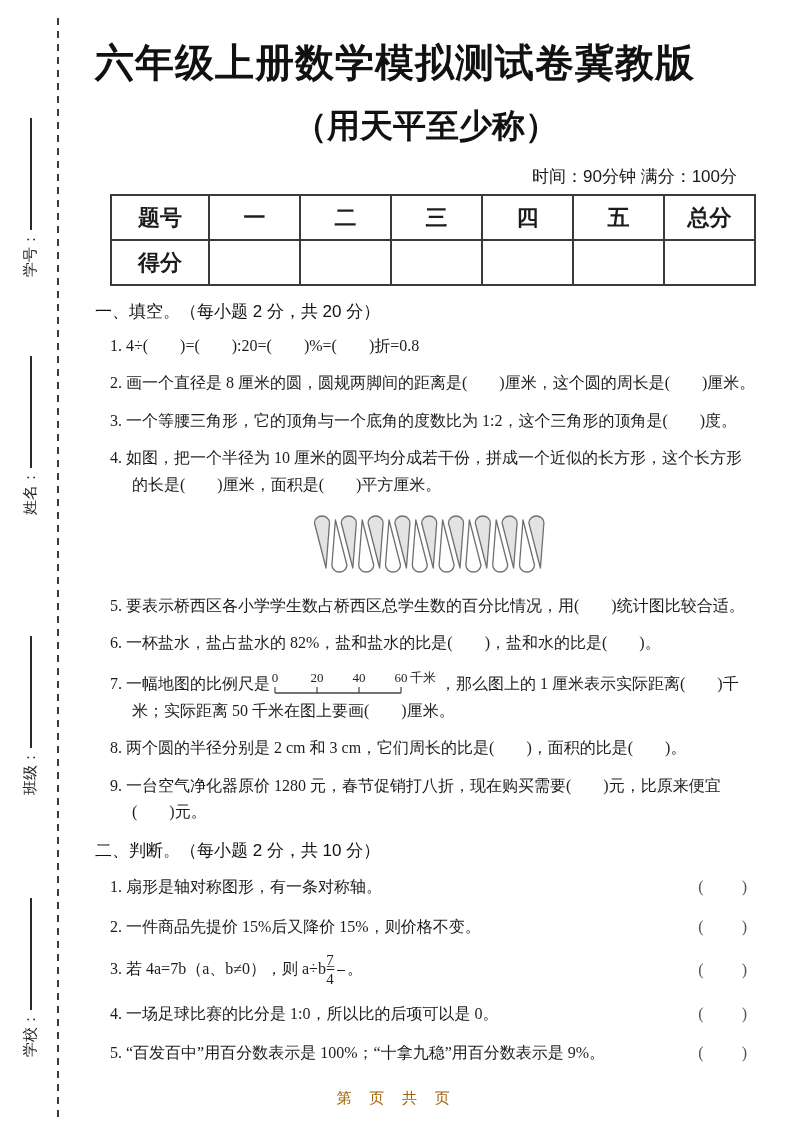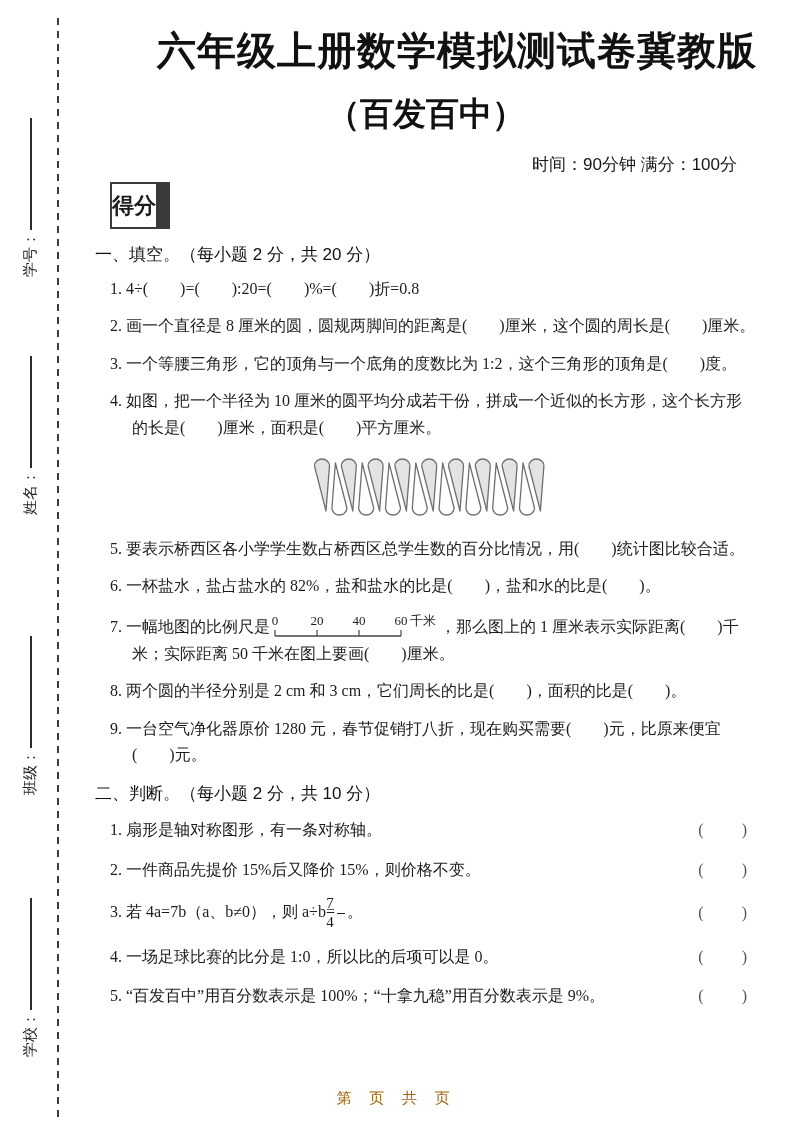--- a/index.html
+++ b/index.html
@@ -24,21 +24,21 @@
     font-family:"Liberation Sans","DejaVu Sans",sans-serif;
     font-size:15px;color:#222;white-space:nowrap;
   }
   .side-unit .blank{
     display:inline-block;width:112px;height:1px;
     border-bottom:2px solid #2a2a2a;margin-left:2px;
   }
   
   .content{position:absolute;left:95px;top:0;width:662px;}
   .title{
-    margin-top:24px;text-align:right;
+    margin-top:36px;text-align:left;
     font-family:"Liberation Sans","DejaVu Sans",sans-serif;
     font-weight:bold;font-size:39px;letter-spacing:1px;color:#111;
   }
   .subtitle{
     margin-top:14px;text-align:center;
     font-family:"Liberation Sans","DejaVu Sans",sans-serif;
     font-weight:bold;font-size:33px;color:#111;
   }
   .meta{
     margin-top:16px;margin-right:20px;text-align:right;
@@ -103,25 +103,34 @@
     <span class="blank"></span>
   </div>
   <div class="side-unit" style="top:950px;">
     <span>学校：</span>
     <span class="blank"></span>
   </div>
 
   <div class="content">
 
     <div class="title">六年级上册数学模拟测试卷冀教版</div>
-    <div class="subtitle">（百发百中）</div>
+    <div class="subtitle">（用天平至少称）</div>
     <div class="meta">时间：90分钟  满分：100分</div>
 
     <table class="score">
       <tbody>
+        <tr>
+          <td class="qnum-head">题号</td>
+          <td class="col">一</td>
+          <td class="col">二</td>
+          <td class="col">三</td>
+          <td class="col">四</td>
+          <td class="col">五</td>
+          <td class="col">总分</td>
+        </tr>
         <tr>
           <td>得分</td>
           <td></td>
           <td></td>
           <td></td>
           <td></td>
           <td></td>
           <td></td>
         </tr>
       </tbody>

